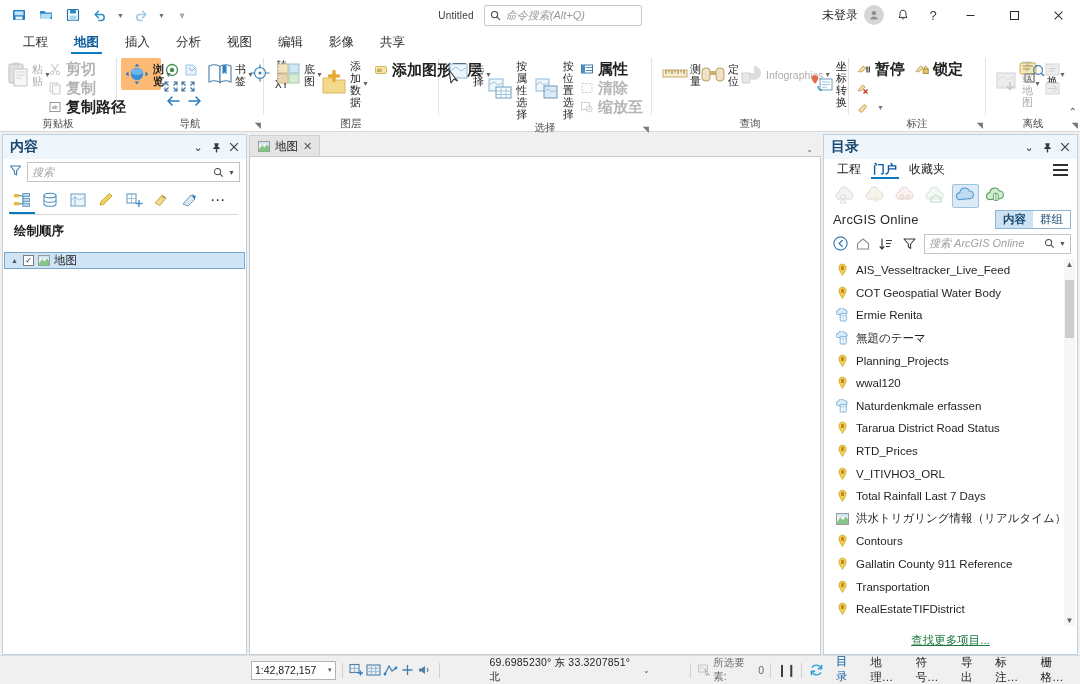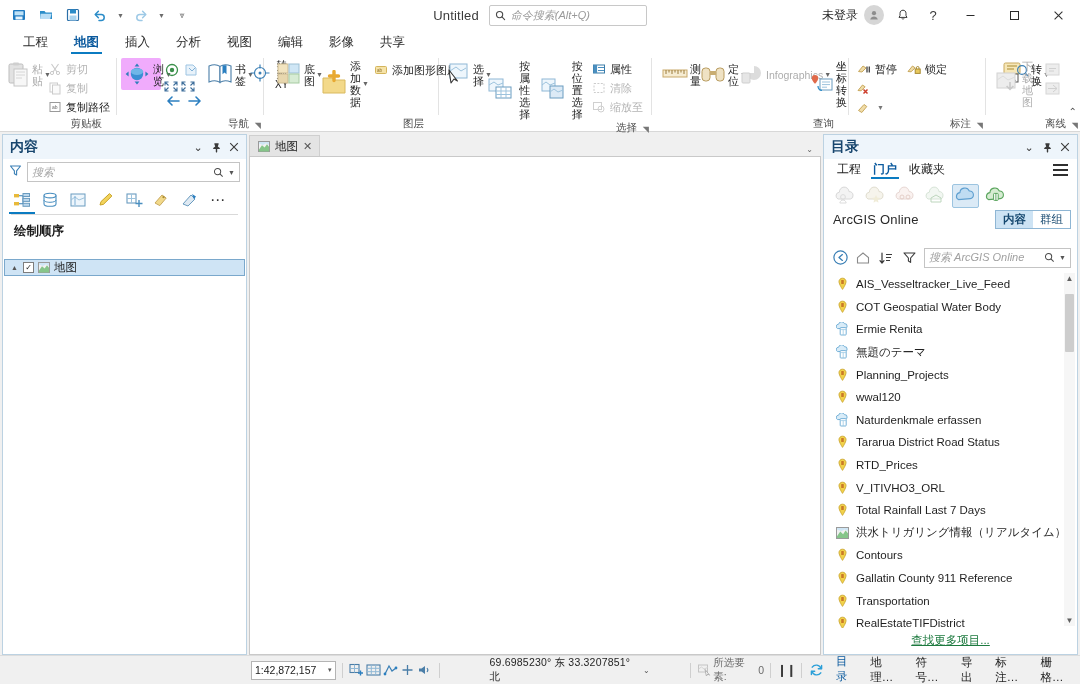--- a/index.html
+++ b/index.html
@@ -21,21 +21,21 @@
     width:26px; height:24px; display:flex; align-items:center; justify-content:center;
     border-radius:3px; cursor:default;
   }
   .qbtn.sm{ width:13px; }
   .qcaret{ font-size:7px; color:#6b6b6b; line-height:1; }
   .title-center{
     position:absolute; left:0; right:0; display:flex; align-items:center;
     justify-content:center; gap:10px; pointer-events:none;
   }
   .title-center > *{ pointer-events:auto; }
-  .doc-title{ font-size:13px; color:#3b3b3b; letter-spacing:.2px; }
+  .doc-title{ font-size:10px; color:#3b3b3b; letter-spacing:.2px; }
   .cmdsearch{
     width:158px; height:21px; border:1px solid #c8c8c8; background:#fff;
     border-radius:2px; display:flex; align-items:center; padding:0 5px; gap:5px;
   }
   .cmdsearch .ph{ color:#9a9a9a; font-size:11px; font-style:italic; white-space:nowrap; }
   .title-right{ margin-left:auto; display:flex; align-items:center; height:100%; }
   .signin{ font-size:12px; color:#2b2b2b; margin-right:6px; }
   .avatar{
     width:20px;height:20px;border-radius:50%; background:#d6d6d6; display:flex;
     align-items:center;justify-content:center; margin-right:4px;
@@ -64,44 +64,44 @@
   }
 
   
   .ribbon{
     height:78px; background:#fff; border-bottom:1px solid #d8d8d8; display:flex;
     align-items:stretch; flex:none; position:relative;
   }
   .rgroup{ display:flex; flex-direction:column; position:relative; }
   .rgroup .body{ flex:1; display:flex; align-items:flex-start; padding:4px 4px 0 4px; gap:2px; }
   .rgroup .caption{
-    height:15px; font-size:10.5px; color:#4d4d4d; text-align:right; line-height:15px;
+    height:15px; font-size:10.5px; color:#4d4d4d; text-align:center; line-height:15px;
     position:relative; padding:0 14px;
   }
   .rgroup .caption .dlg{
     position:absolute; right:2px; top:2px; font-size:8px; color:#777;
   }
   .rsep{ width:1px; background:#e3e3e3; margin:4px 0 16px 0; }
 
   .big{
     width:46px; display:flex; flex-direction:row; align-items:center; gap:1px;
     padding:2px 1px 0; border-radius:2px; text-align:center;
   }
-  .big.sel{ background:#f0abfc; }
+  .big.sel{ background:#fdba74;font-weight:bold; }
   .big .lbl{ font-size:11px; color:#222; line-height:12px; }
   .big .lbl.dim{ color:#adadad; }
   .big .dd{ font-size:7px; color:#666; line-height:6px; }
   .big .ico{ height:30px; display:flex; align-items:center; justify-content:center; }
 
   .small-col{ display:flex; flex-direction:column; gap:1px; padding-top:2px; }
   .srow{
     display:flex; align-items:center; gap:4px; height:18px; padding:0 4px 0 2px;
     border-radius:2px; white-space:nowrap;
   }
-  .srow .lbl{ font-size:11px; color:#222; }
+  .srow .lbl{ font-size:15px; color:#222;font-weight:bold; }
   .srow .lbl.dim{ color:#b4b4b4; }
   .srow .dd{ font-size:7px; color:#777; }
 
   
   .main{ flex:1; display:flex; min-height:0; background:#f0f0f0; }
 
   .pane{
     background:#ffffff; display:flex; flex-direction:column; min-height:0;
     border:1px solid #bcd2e2;
   }
@@ -121,21 +121,21 @@
     align-items:center; padding:0 4px; gap:4px;
   }
   .c-input .ph{ flex:1; color:#a5a5a5; font-size:11px; font-style:italic; }
   .c-tools{
     display:flex; align-items:center; gap:6px; padding:1px 8px 0 8px; height:26px;
   }
   .ctool{ width:22px;height:22px;display:flex;align-items:center;justify-content:center; border-radius:2px;}
   .ctool.act{ position:relative; }
   .ctool.act:after{ content:""; position:absolute; left:-2px; right:-2px; bottom:-3px; height:2px; background:#0b7bc1; }
   .c-rule{ height:1px; background:#d9d9d9; margin:2px 8px 0 8px; }
-  .draw-order{ font-size:12.5px; font-weight:700; color:#1b1b1b; padding:8px 8px 19px 11px; }
+  .draw-order{ font-size:12.5px; font-weight:700; color:#1b1b1b; padding:8px 8px 12px 11px; }
   .tree-row{
     display:flex; align-items:center; gap:4px; height:17px; padding-left:6px;
     background:#cfe4f5; border:1px solid #7aa8cc; margin:0 1px;
   }
   .tri{ width:8px; font-size:7px; color:#555; }
   .chk{
     width:11px;height:11px;border:1px solid #7d7d7d;background:#fff; display:flex;
     align-items:center; justify-content:center; font-size:8px; color:#1b1b1b; line-height:1;
   }
   .tree-lbl{ font-size:11.5px; color:#1c1c1c; }
@@ -166,21 +166,21 @@
   .pico{ width:27px;height:24px; display:flex;align-items:center;justify-content:center; border-radius:2px; }
   .pico.sel{ background:#dbeaf6; border:1px solid #9cc4e0; }
   .portal-name{
     display:flex; align-items:center; padding:2px 6px 3px 9px; height:22px;
   }
   .portal-name .nm{ font-size:13px; color:#2a2a2a; letter-spacing:.2px; }
   .seg{ margin-left:auto; display:flex; border:1px solid #8fb6d4; }
   .seg span{ font-size:11.5px; padding:1px 7px; color:#16486f; }
   .seg span.on{ background:#cde3f4; font-weight:700; }
   .cat-bar{
-    display:flex; align-items:center; gap:3px; margin:16px 6px 3px 6px; height:21px;
+    display:flex; align-items:center; gap:3px; margin:2px 6px 3px 6px; height:21px;
   }
   .cbtn{ width:20px;height:19px;display:flex;align-items:center;justify-content:center;border-radius:2px; }
   .cat-input{
     flex:1; height:20px; border:1px solid #c4c4c4; background:#fff; display:flex;
     align-items:center; padding:0 4px; gap:4px; margin-left:2px;
   }
   .cat-input .ph{ flex:1; color:#a0a0a0; font-size:11px; font-style:italic; }
 
   .cat-list{ flex:1; overflow:hidden; position:relative; padding:2px 0 0 0; min-height:0; }
   .cat-item{ display:flex; align-items:center; gap:7px; height:22.6px; padding-left:12px; }

